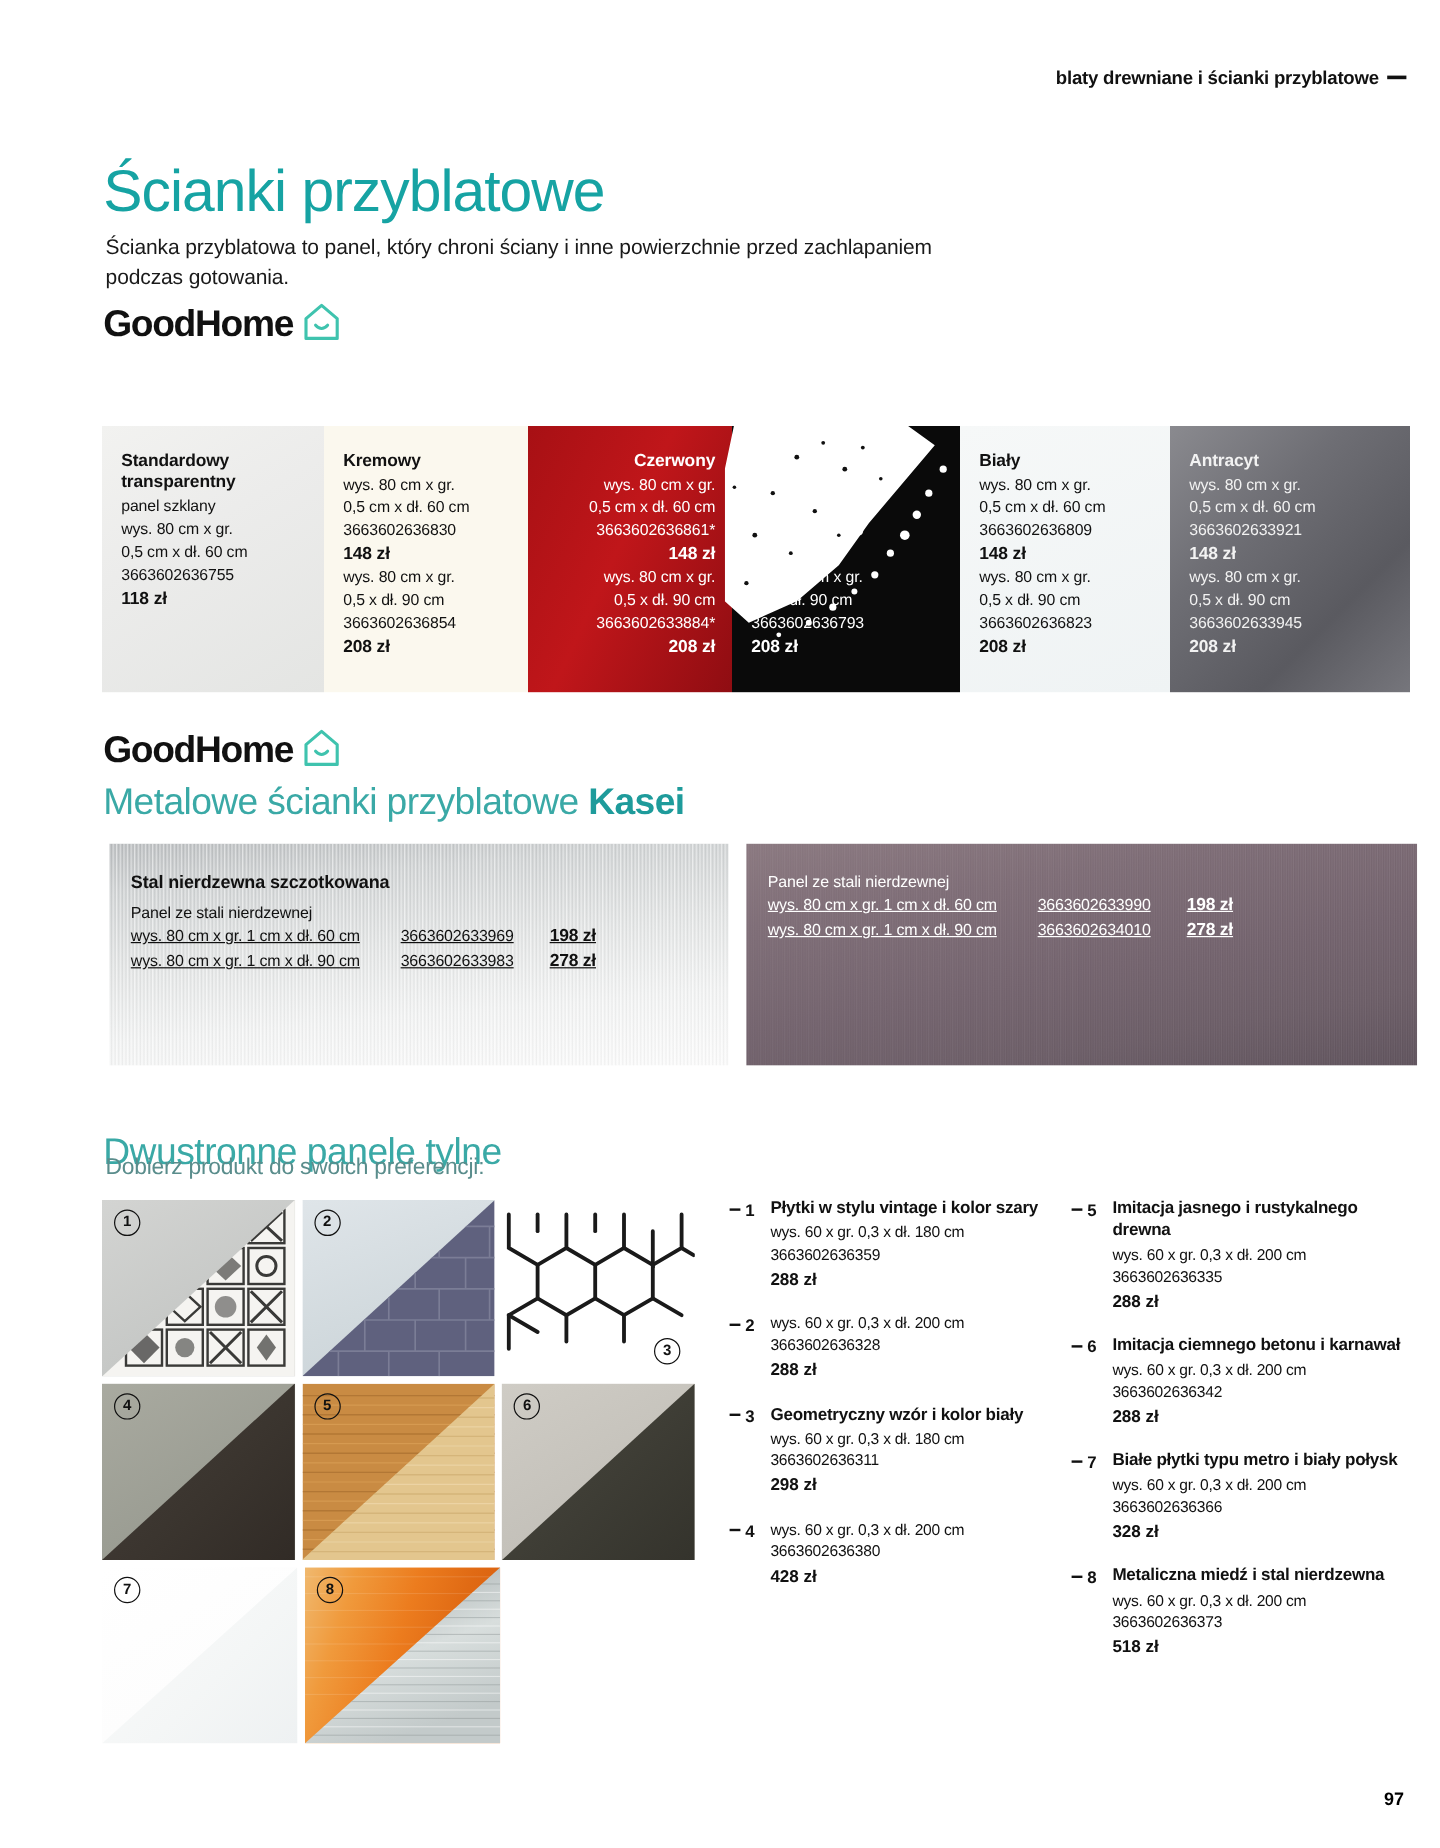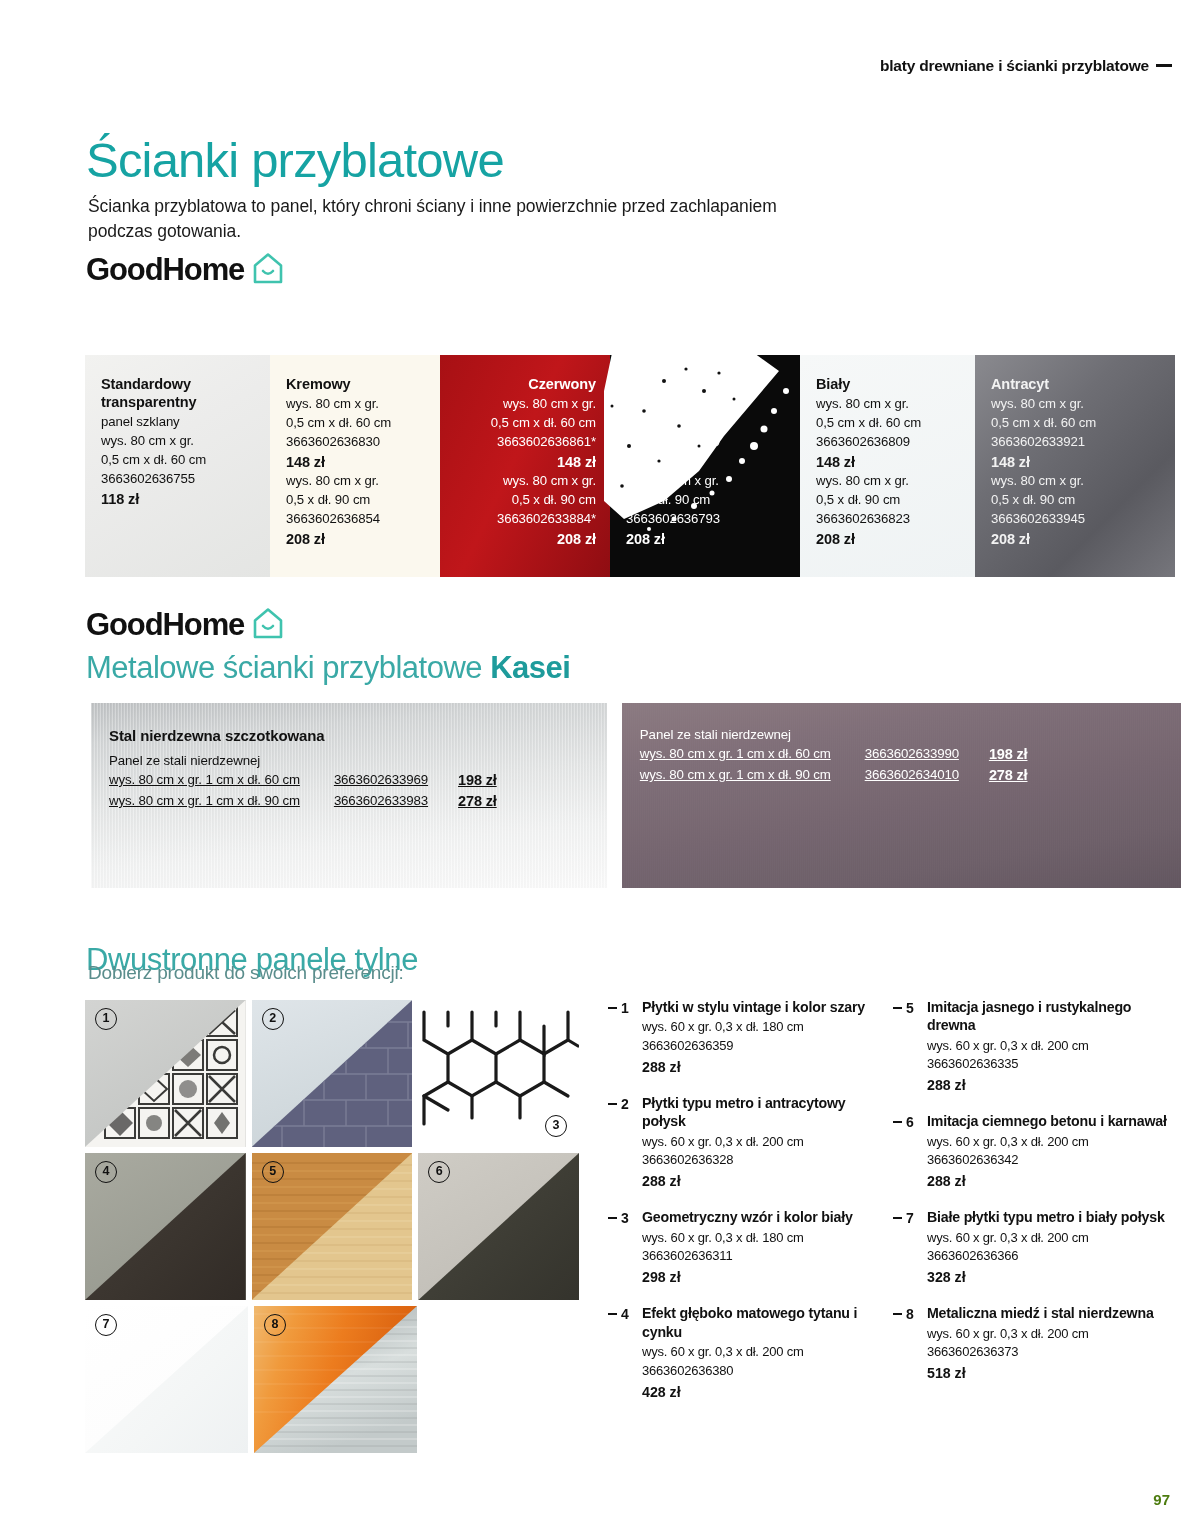--- a/index.html
+++ b/index.html
@@ -339,21 +339,21 @@
     font-weight: bold;
     margin-top: 2px;
   }
 
   .page-num {
     position: absolute;
     right: 30px;
     bottom: 32px;
     font-size: 15px;
     font-weight: bold;
-    color: #4d7c0f;
+    color: #000000;
   }
 </style>
 </head>
 <body>
 
 <div class="page">
 
   <div class="running-head">
     <span>blaty drewniane i ścianki przyblatowe</span><span class="dash"></span>
   </div>
@@ -703,39 +703,37 @@
       <div class="item-body">
         <div class="item-title">Płytki w stylu vintage i kolor szary</div>
         <div class="item-dim">wys. 60 x gr. 0,3 x dł. 180 cm</div>
         <div class="item-code">3663602636359</div>
         <div class="item-price">288 zł</div>
       </div>
     </div>
     <div class="item">
       <div class="item-num"><span class="ldash"></span><span>2</span></div>
       <div class="item-body">
-        <div class="item-title">Płytki typu metro i antracytowy połysk</div>
         <div class="item-dim">wys. 60 x gr. 0,3 x dł. 200 cm</div>
         <div class="item-code">3663602636328</div>
         <div class="item-price">288 zł</div>
       </div>
     </div>
     <div class="item">
       <div class="item-num"><span class="ldash"></span><span>3</span></div>
       <div class="item-body">
         <div class="item-title">Geometryczny wzór i kolor biały</div>
         <div class="item-dim">wys. 60 x gr. 0,3 x dł. 180 cm</div>
         <div class="item-code">3663602636311</div>
         <div class="item-price">298 zł</div>
       </div>
     </div>
     <div class="item">
       <div class="item-num"><span class="ldash"></span><span>4</span></div>
       <div class="item-body">
-        <div class="item-title">Efekt głęboko matowego tytanu i cynku</div>
         <div class="item-dim">wys. 60 x gr. 0,3 x dł. 200 cm</div>
         <div class="item-code">3663602636380</div>
         <div class="item-price">428 zł</div>
       </div>
     </div>
   </div>
 
   <div class="list-col right">
     <div class="item">
       <div class="item-num"><span class="ldash"></span><span>5</span></div>

